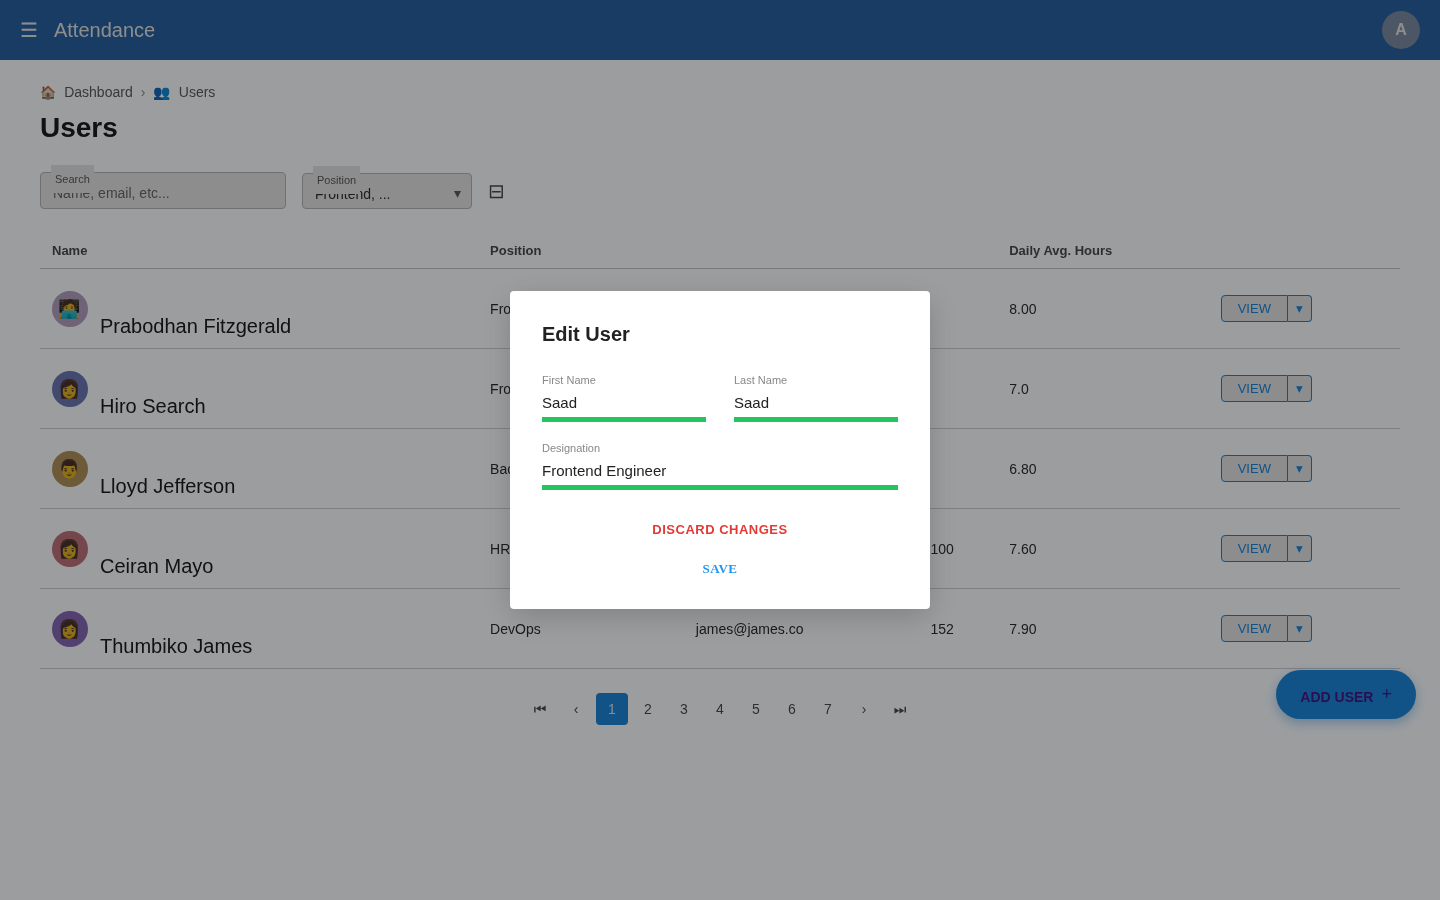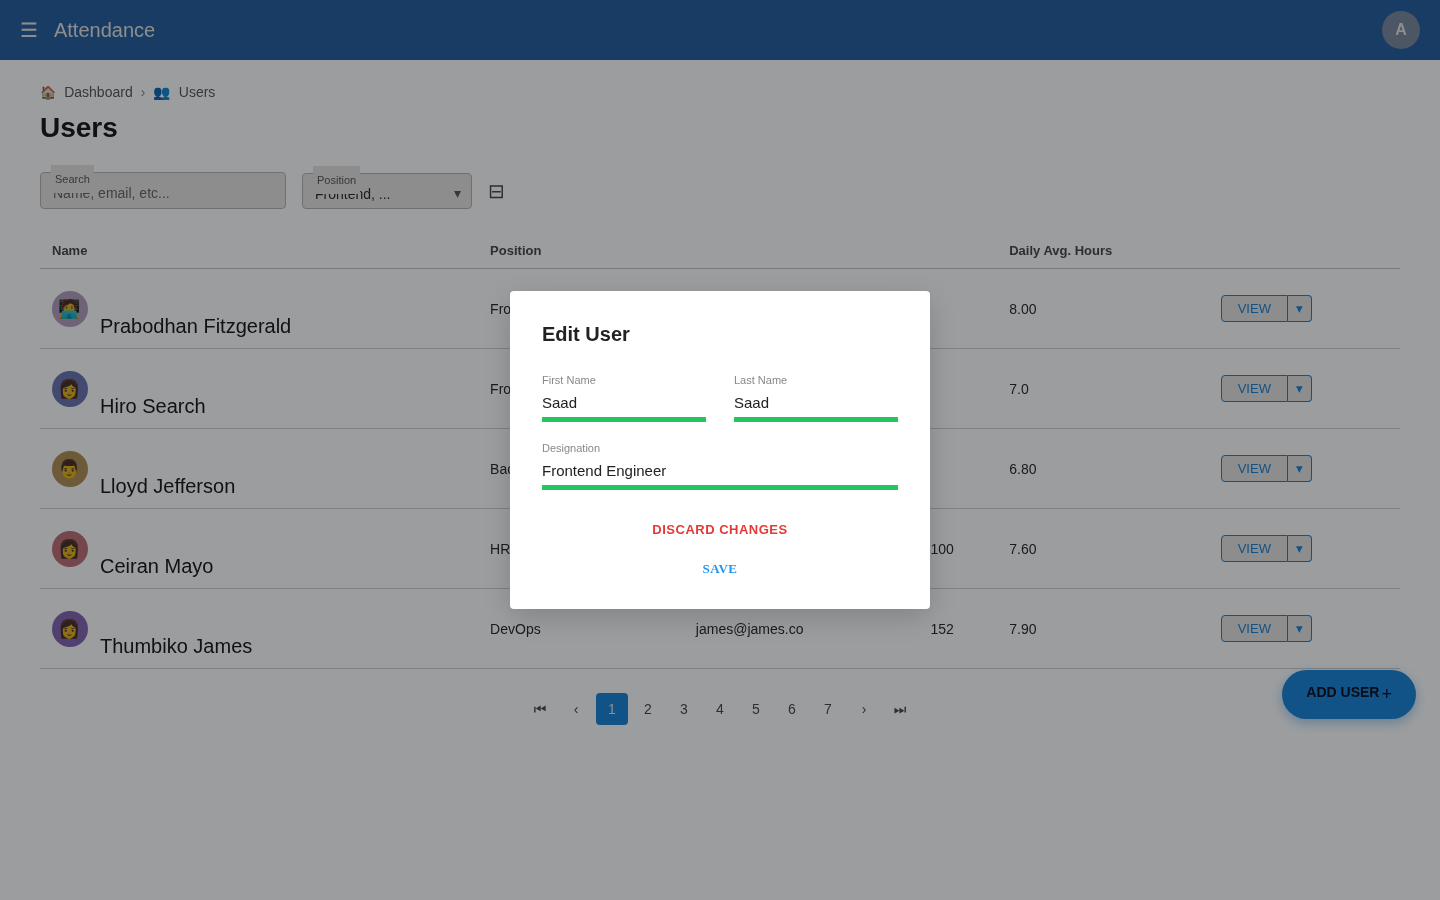--- a/index.html
+++ b/index.html
@@ -111,24 +111,24 @@
     .page-btn {
       width: 32px; height: 32px; display: flex; align-items: center; justify-content: center;
       border: none; background: transparent; cursor: pointer;
       border-radius: 4px; font-size: 14px; color: #555;
     }
     .page-btn.active { background: #2196f3; color: #fff; border-radius: 4px; }
 
     
     .add-user-btn {
       position: fixed; bottom: 30px; right: 24px;
-      background: #2196f3; color: #0f172a; border: none;
+      background: #2196f3; color: #4c1d95; border: none;
       border-radius: 28px; padding: 14px 24px;
       font-size: 14px; font-weight: 600; cursor: pointer;
-      display: flex; align-items: flex-start; gap: 2px;
+      display: flex; align-items: flex-end; gap: 8px;
       box-shadow: 0 4px 12px rgba(33,150,243,0.4);
     }
 
     
     .overlay {
       position: fixed; inset: 0; background: rgba(0,0,0,0.35);
       display: flex; align-items: center; justify-content: center;
       z-index: 100;
     }
 

